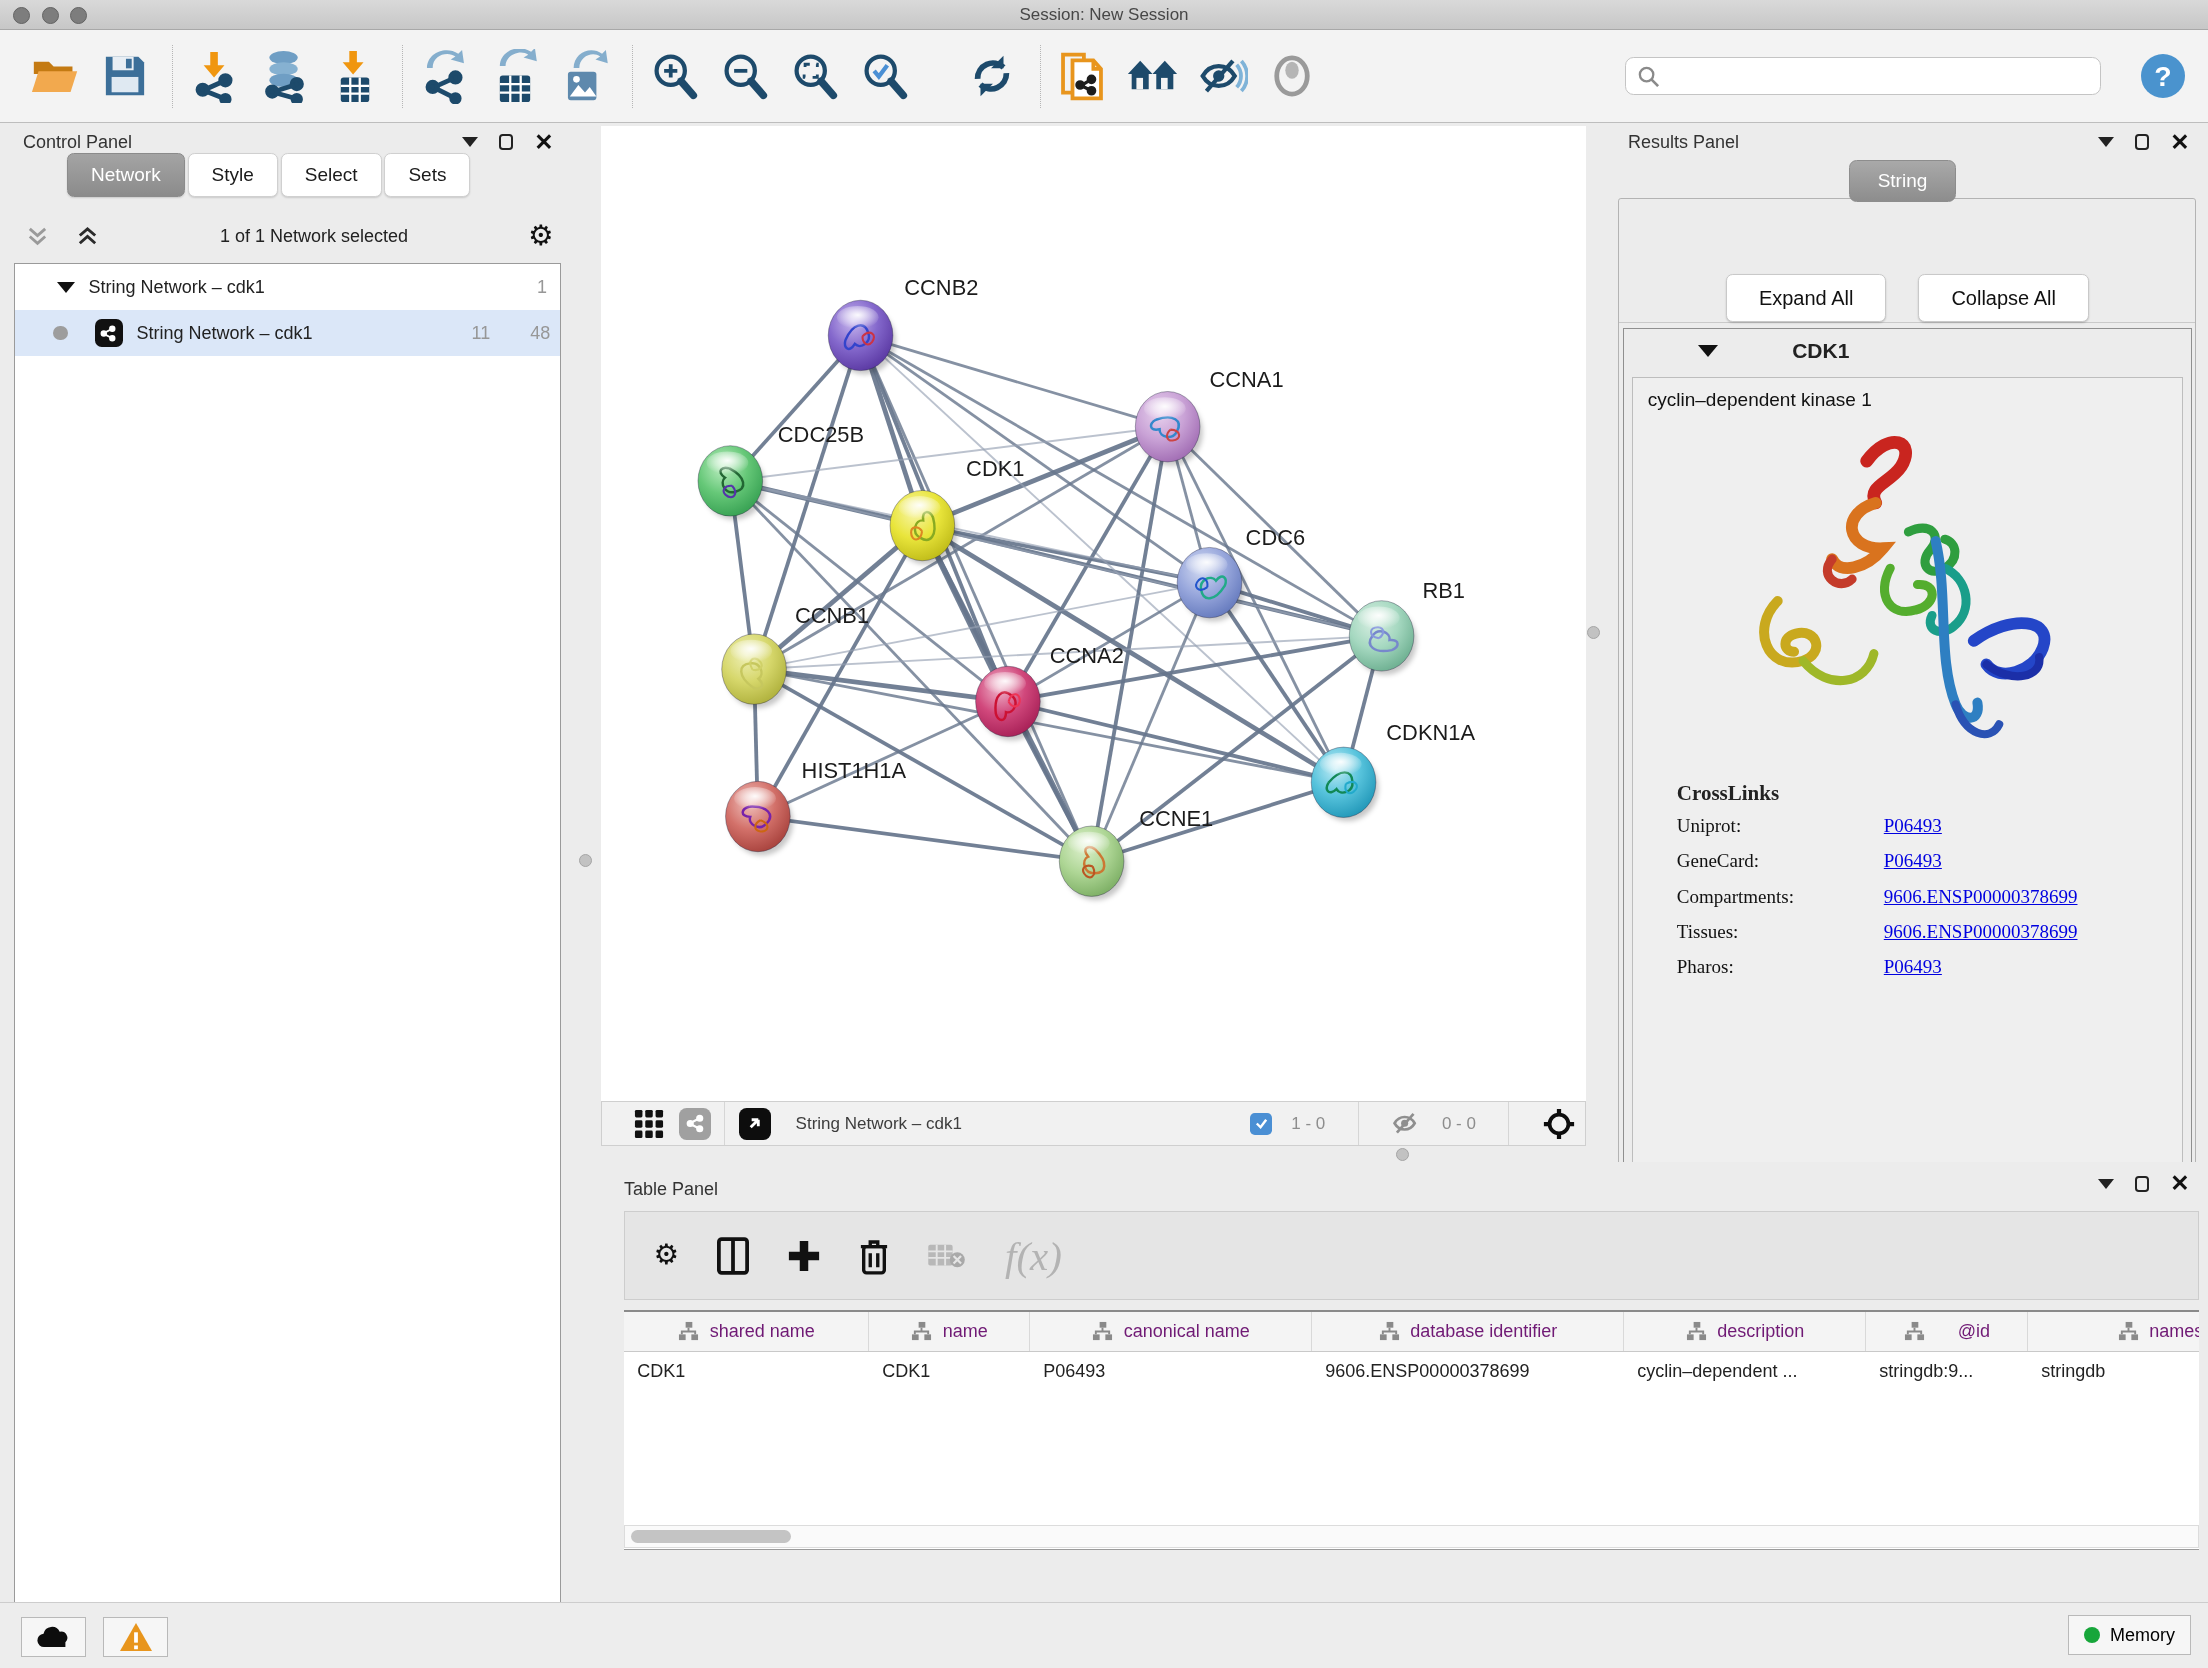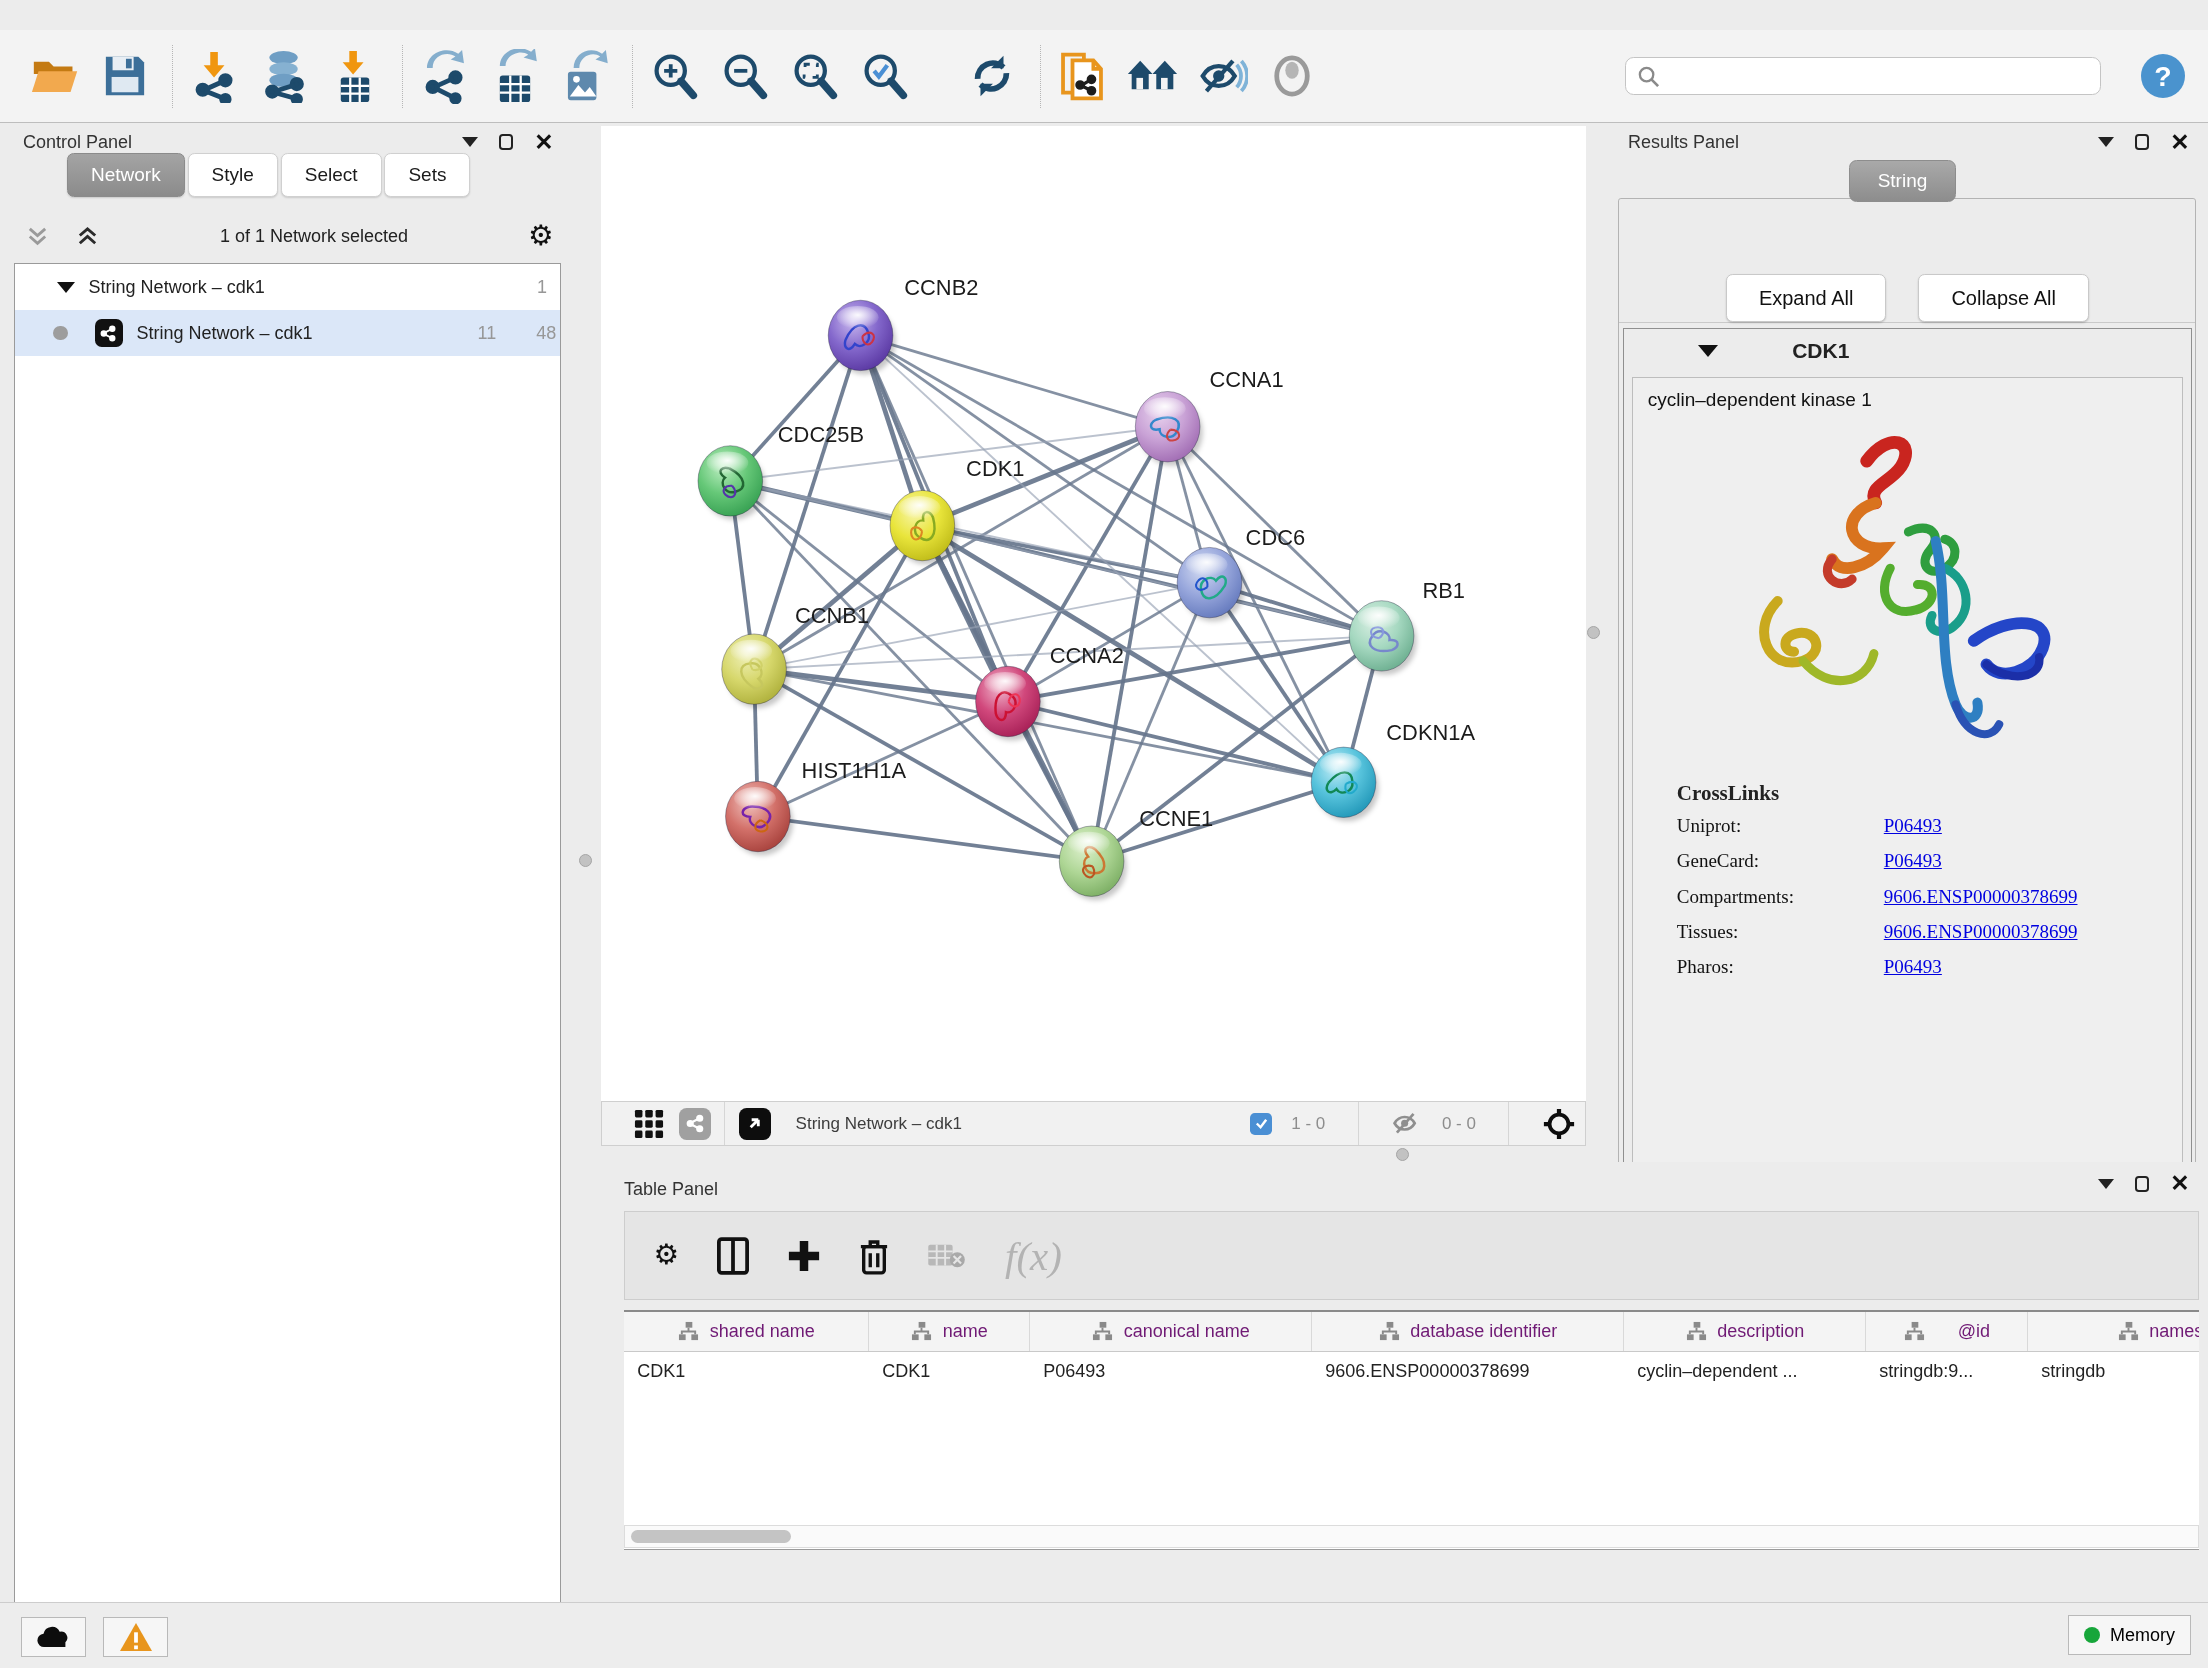--- a/index.html
+++ b/index.html
@@ -53,21 +53,21 @@
   .net-listbox{position:absolute;left:14.3px;top:139px;width:547px;height:1423px;background:#fff;
     border:1.9px solid #9a9a9a;}
   .net-row{height:46px;display:flex;align-items:center;font-size:18px;}
   .net-row .caret{width:0;height:0;border-left:9.5px solid transparent;border-right:9.5px solid transparent;
     border-top:11.4px solid #111;margin:0 13.3px 0 42px;}
   .net-row .count{color:#979797;margin-left:auto;padding-right:13.3px;}
   .net-row.child{background:#dbe7f8;}
   .dot{width:14.3px;height:14.3px;border-radius:50%;background:#9d9d9d;margin:0 27px 0 38px;}
   .share-badge{width:28.5px;height:28.5px;border-radius:6.7px;background:#111;display:flex;align-items:center;
     justify-content:center;margin-right:13.3px;}
-  .counts2{margin-left:auto;display:flex;gap:40px;padding-right:4px;color:#979797;}
+  .counts2{margin-left:auto;display:flex;gap:40px;padding-right:10px;color:#979797;}
 
   
   .net-canvas{position:absolute;left:601px;top:126px;width:985px;height:976px;background:#fff;}
   .net-footer{position:absolute;left:601px;top:1101px;width:985px;height:45px;background:#f1f1f1;
     border:1px solid #cfcfcf;display:flex;align-items:center;}
   .nf-sep{width:0;height:43px;border-left:1px solid #d6d6d6;margin:0 13.3px;}
   .nf-title{font-size:17px;color:#3d3d3d;margin-left:25px;}
   .nf-right{margin-left:auto;display:flex;align-items:center;gap:19px;padding-right:9.5px;}
   .nf-count{font-size:17px;color:#8d8d8d;}
   .checkbox{width:22px;height:22px;border-radius:4.8px;background:#4a8fd4;display:flex;align-items:center;justify-content:center;}
@@ -134,20 +134,26 @@
     display:flex;align-items:center;justify-content:center;}
   .memory-btn{position:absolute;right:17px;top:12.4px;height:40px;padding:0 15px;background:#f6f6f6;
     border:1.9px solid #b9b9b9;font-size:18px;display:flex;align-items:center;gap:9.5px;}
   .mem-dot{width:16px;height:16px;border-radius:50%;background:#17a63a;}
 </style>
 </head>
 <body>
 
 <div id="app">
 
+  <div class="titlebar">
+    <span class="traffic t1"></span>
+    <span class="traffic t2"></span>
+    <span class="traffic t3"></span>
+    <div class="win-title">Session: New Session</div>
+  </div>
 
   <div class="toolbar">
     <button class="tb-btn">
       <svg width="49" height="44" viewBox="0 0 52 46">
         <path d="M3,8 h16 l5,5 h20 v8 H3 z" fill="#c47a12"></path>
         <path d="M8,18 h41 l-7,22 H1 z" fill="#f2a94e"></path>
       </svg>
     </button>
     <button class="tb-btn">
       <svg width="44" height="44" viewBox="0 0 46 46">

